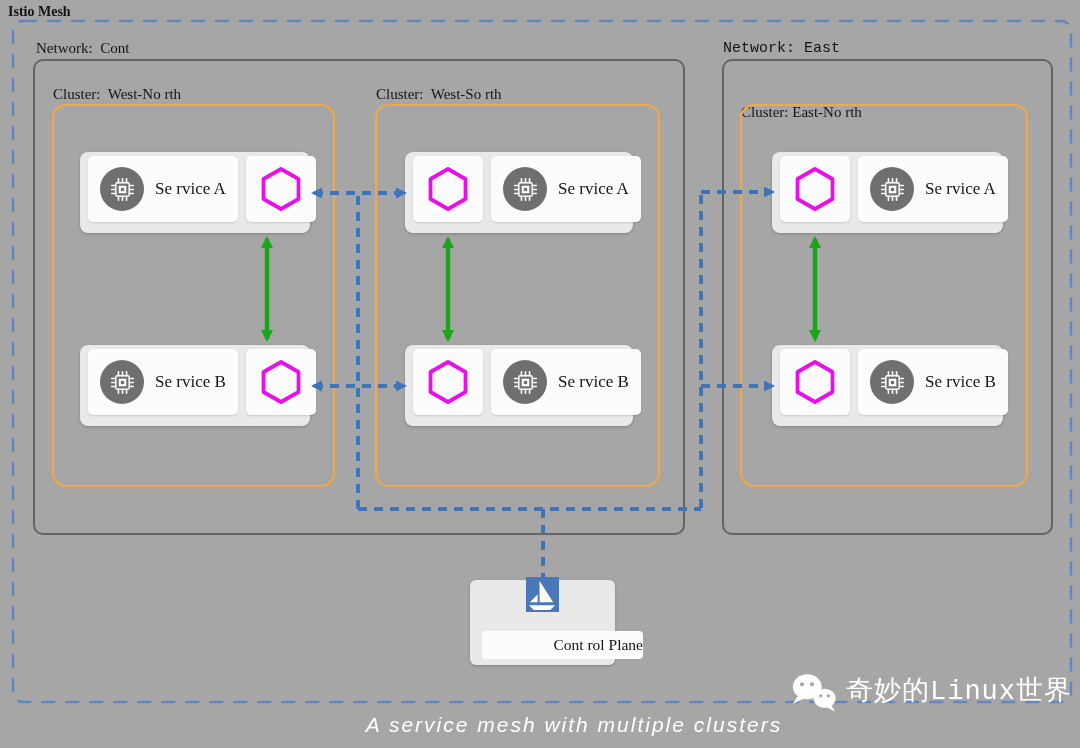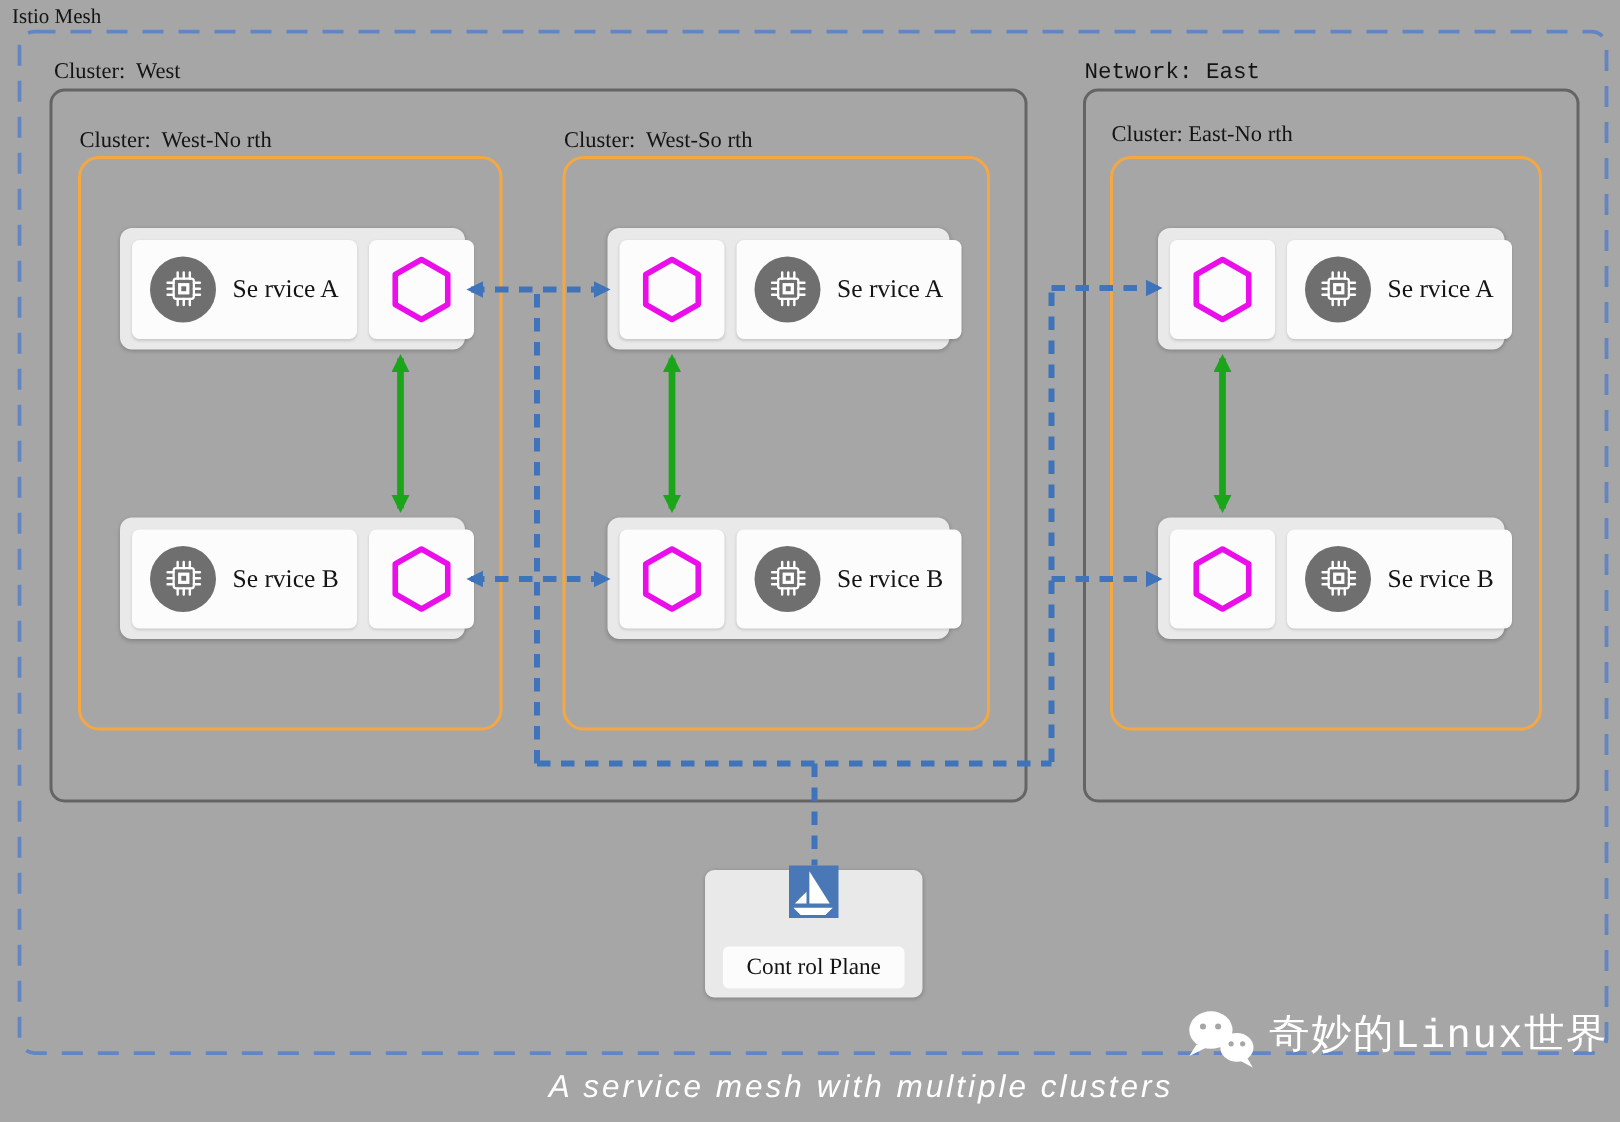--- a/index.html
+++ b/index.html
@@ -33,23 +33,23 @@
     border-radius:14px;
     box-sizing:border-box;
   }
   
   .group{
     position:absolute;
     height:81px;
     background:var(--group_bg,#e9e9e9);
     border-radius:8px;
     display:flex;
-    align-items:center;
+    align-items:flex-start;
     gap:8px;
-    padding:14px 8px;
+    padding:4px 8px;
     box-sizing:border-box;
     box-shadow:0 1px 3px rgba(0,0,0,.22);
   }
   .wbox{
     background:var(--box_bg,#fcfcfc);
     border-radius:5px;
     height:66px;
     display:flex;
     align-items:center;
     box-shadow:0 1px 2px rgba(0,0,0,.14);
@@ -84,21 +84,21 @@
     box-shadow:0 1px 3px rgba(0,0,0,.22);
   }
   .cp-logo{
     position:absolute;left:56px;top:-3px;width:33px;height:35px;
     background:var(--logo_blue,#4a77b5);
     display:flex;align-items:center;justify-content:center;
   }
   .cp-label-box{
     position:absolute;left:12px;top:51px;width:121px;height:28px;
     background:var(--box_bg,#fcfcfc);border-radius:4px;
-    display:flex;align-items:center;justify-content:center;
+    display:flex;align-items:center;justify-content:flex-end;padding-left:40px;
   }
   .cp-label{
     font-family:"Liberation Serif",serif;font-size:15.5px;
     color:var(--text,#141414);white-space:pre;
   }
   
   .caption{
     position:absolute;left:0;top:713px;width:1080px;
     text-align:center;
     font-family:"Liberation Sans",sans-serif;
@@ -121,35 +121,35 @@
     letter-spacing:1px;
     line-height:1.3;
     white-space:pre;
   }
 </style>
 </head>
 <body>
 
 <div class="stage">
 
-  <div class="lbl mesh" style="left:8px;top:5px;">Istio Mesh</div>
-
-  <div class="lbl" style="left:36px;top:41px;">Cluster:  West</div>
+  <div class="lbl mesh" style="left:8px;top:5px;font-weight:bold;">Istio Mesh</div>
+
+  <div class="lbl" style="left:36px;top:41px;">Network:  Cont</div>
   <div class="network" style="left:33px;top:59px;width:652px;height:476px;"></div>
 
   <div class="lbl" style="left:723px;top:41px;font-family:Liberation Mono, monospace;">Network: East</div>
   <div class="network" style="left:722px;top:59px;width:331px;height:476px;"></div>
 
   <div class="lbl" style="left:53px;top:87px;">Cluster:  West-No rth</div>
   <div class="cluster" style="left:52px;top:104px;width:283px;height:383px;"></div>
 
   <div class="lbl" style="left:376px;top:87px;text-align:right;">Cluster:  West-So rth</div>
   <div class="cluster" style="left:375px;top:104px;width:285px;height:383px;"></div>
 
-  <div class="lbl" style="left:741px;top:83px;">Cluster: East-No rth</div>
+  <div class="lbl" style="left:741px;top:105px;">Cluster: East-No rth</div>
   <div class="cluster" style="left:740px;top:104px;width:288px;height:383px;"></div>
 
   <div class="group" style="left:80px;top:152px;width:230px;">
     <div class="wbox svcbox">
       <span class="cpu">
         <svg width="27" height="27" viewBox="0 0 40 40" class="chip">
           <rect x="10" y="10" width="20" height="20" rx="2.5" fill="none" stroke-width="2.2"></rect>
           <rect x="16" y="16" width="8" height="8" fill="none" stroke-width="3.2"></rect>
           <path d="M14,4v6 M20,4v6 M26,4v6 M14,30v6 M20,30v6 M26,30v6 M4,14h6 M4,20h6 M4,26h6 M30,14h6 M30,20h6 M30,26h6" stroke-width="2.4" fill="none" stroke-linecap="round"></path>
         </svg>

